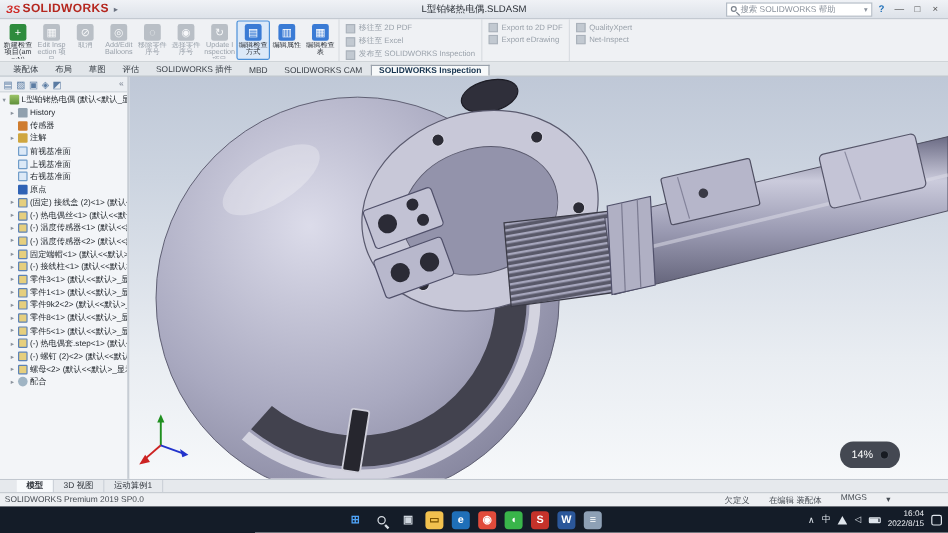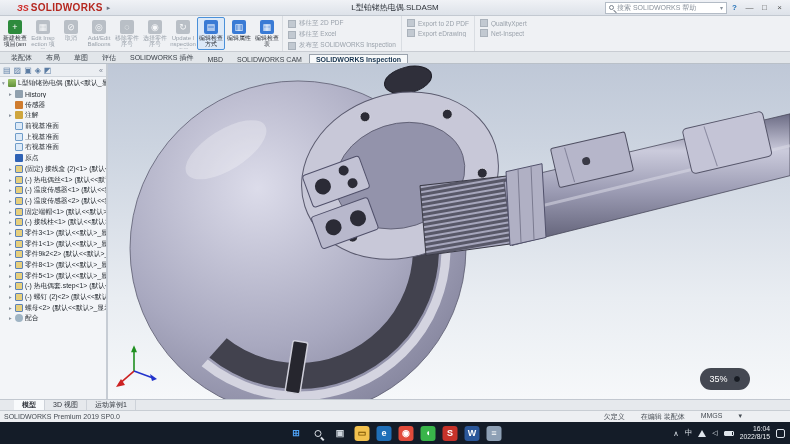--- a/index.html
+++ b/index.html
@@ -1,21 +1,21 @@
 <!DOCTYPE html>
 <html><head>
 <meta charset="utf-8">
 <style>
   *{margin:0;padding:0;box-sizing:border-box}
   html,body{width:790px;height:444px;overflow:hidden}
   body{font-family:"Liberation Sans",sans-serif;font-size:9px;color:#333;background:#fff;position:relative}
 
   
   .titlebar{height:16px;background:linear-gradient(#f0f2f6,#dde2e9);border-bottom:1px solid #c3c9d1;display:flex;align-items:center;padding:0 3px;position:relative}
-  .logo{display:flex;align-items:center;gap:2px;margin-left:14px}
+  .logo{display:flex;align-items:center;gap:2px;margin-left:2px}
   .logo .mark{color:#cf2a27;font-style:italic;font-weight:bold;font-size:9px}
   .logo .ltext{color:#b5271f;font-weight:bold;font-size:10px;letter-spacing:.3px}
   .menu-arrow{color:#6a7280;font-size:7px;margin-left:4px;cursor:default}
   .doc-title{position:absolute;left:50%;transform:translateX(-50%);font-size:8px;color:#2c3138;white-space:nowrap}
   .search{margin-left:auto;width:122px;height:12px;background:#fff;border:1px solid #b4bcc6;display:flex;align-items:center;gap:3px;padding:0 3px;font-size:7px;color:#8a929c}
   .mag{width:5px;height:5px;border:1px solid #7a828c;border-radius:50%;position:relative;display:inline-block;flex:none}
   .mag::after{content:"";position:absolute;width:4px;height:1px;background:#7a828c;transform:rotate(45deg);left:3px;top:5px}
   .search .ph{white-space:nowrap;overflow:hidden;flex:1}
   .sdd{color:#8a929c;font-size:6px}
   .winbtn{width:15px;text-align:center;font-size:8px;color:#555;line-height:15px;cursor:default}
@@ -418,21 +418,21 @@
         <line x1="26" y1="308" x2="26" y2="288" stroke="#1f8f1f"></line>
         <polygon points="23,289 29,289 26,282" fill="#1f8f1f" stroke="none"></polygon>
         <line x1="26" y1="308" x2="11" y2="321" stroke="#cc2222"></line>
         <polygon points="13,316 17,322 8,324" fill="#cc2222" stroke="none"></polygon>
         <line x1="26" y1="308" x2="45" y2="315" stroke="#2233cc"></line>
         <polygon points="42,311 44,318 49,316" fill="#2233cc" stroke="none"></polygon>
       </g>
     </svg>
 
     <div class="zoom-pill">
-      <span>35%</span>
+      <span>14%</span>
       <span class="pill-dot"></span>
     </div>
   </div>
 </div>
 
 <div class="doctabs">
     <span class="dtab active">模型</span>
     <span class="dtab">3D 视图</span>
     <span class="dtab">运动算例1</span>
   </div>

